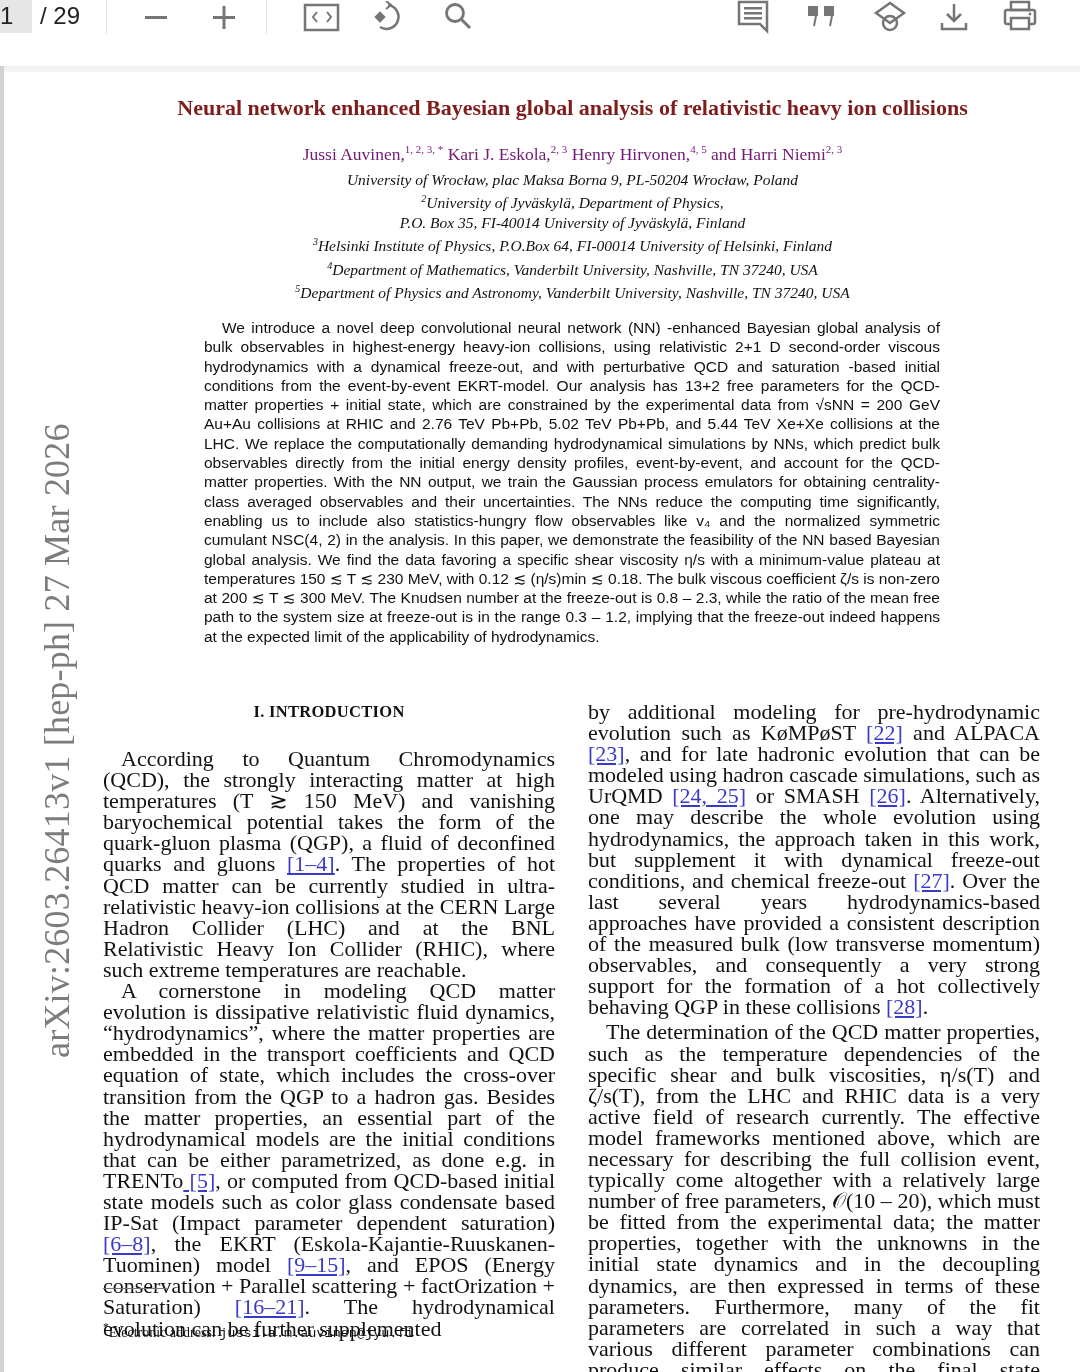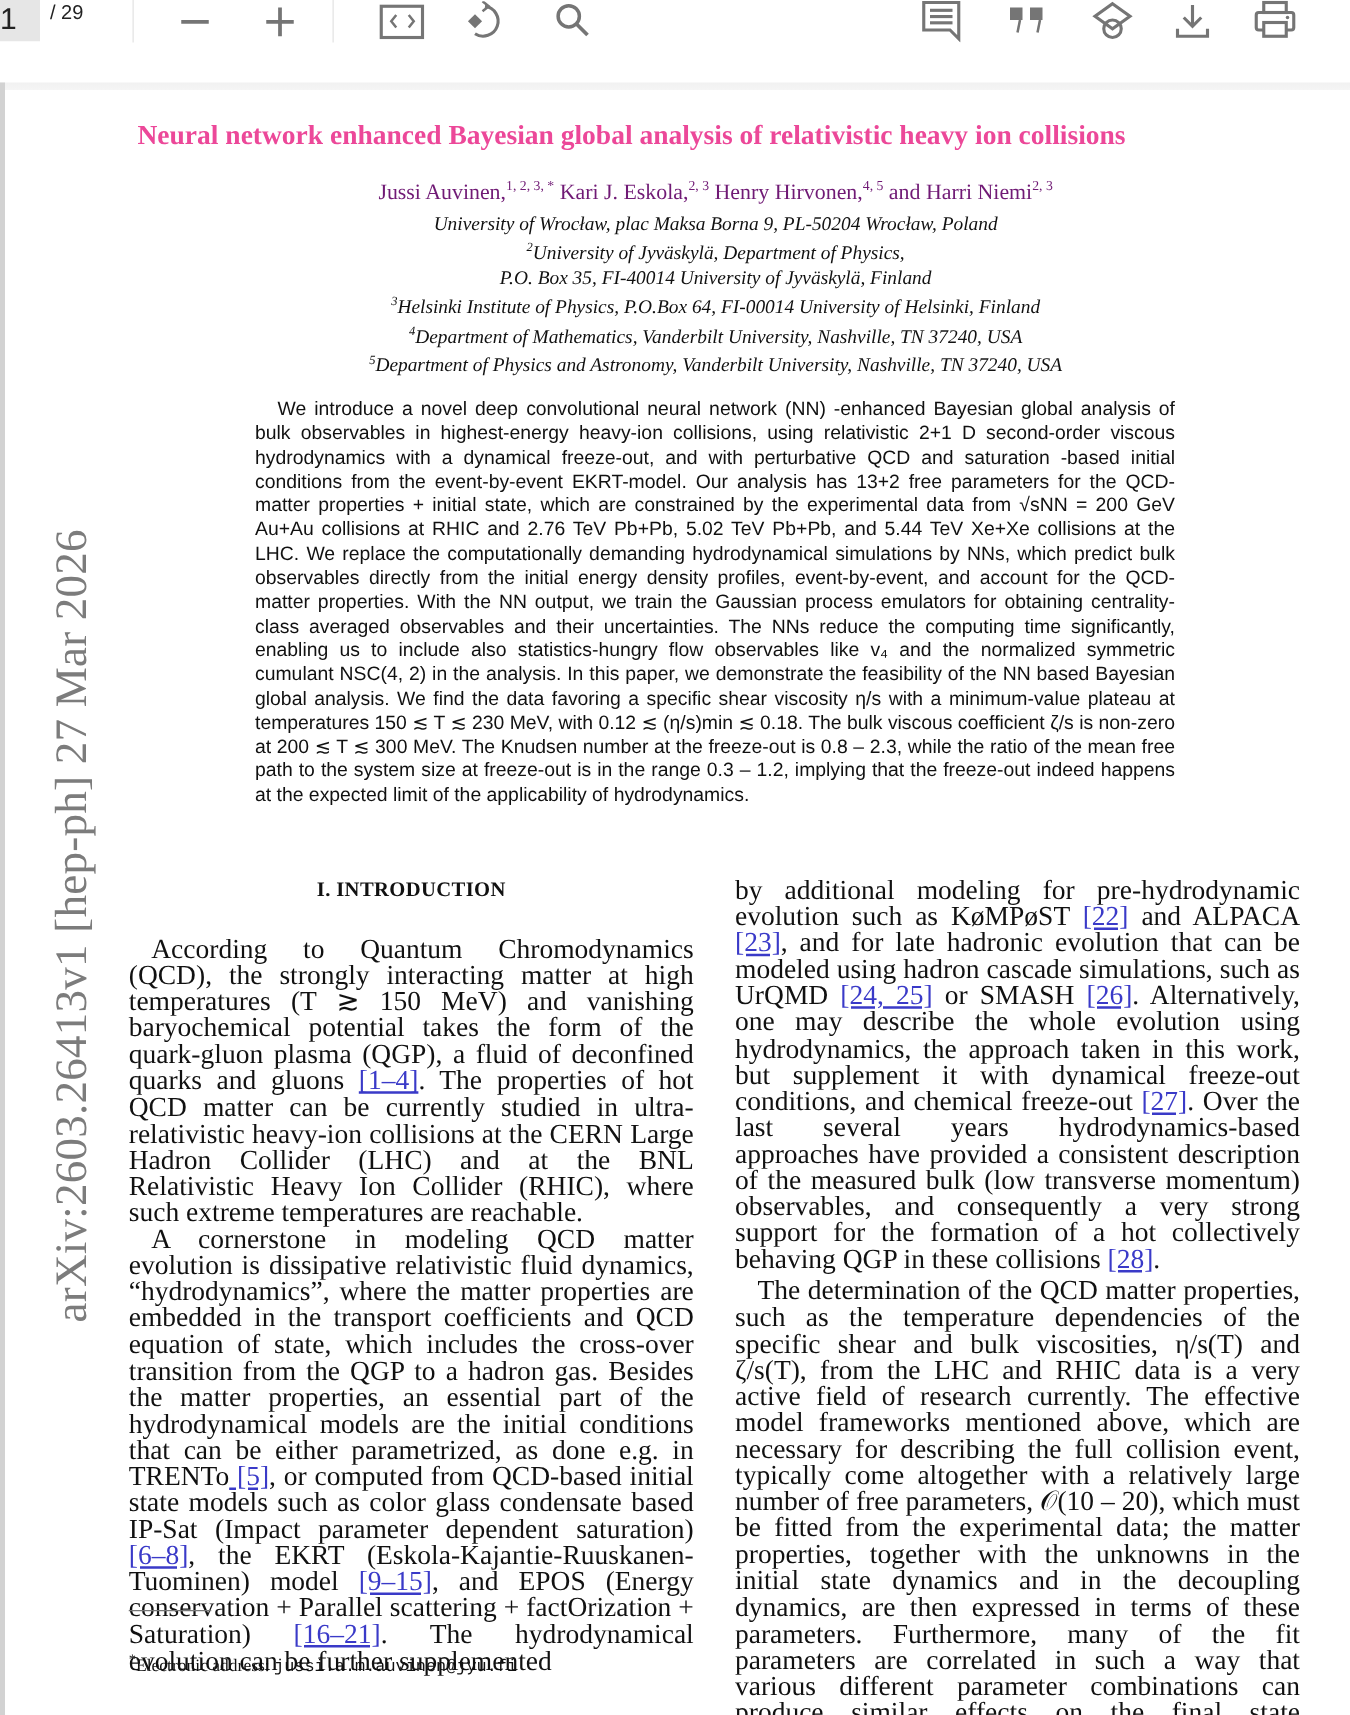--- a/index.html
+++ b/index.html
@@ -1,32 +1,32 @@
 <!DOCTYPE html>
 <html><head>
 <meta charset="utf-8">
 <style>
   html, body { margin:0; padding:0; }
   body { width:1080px; height:1372px; overflow:hidden; background:#ffffff; position:relative; font-family:"DejaVu Serif", serif; }
   
   .toolbar { position:absolute; left:0; top:0; width:1080px; height:34px; background:#ffffff; }
   .page-box { position:absolute; left:0; top:0; width:32px; height:33px; background:#e6e6e6; }
   .page-num { position:absolute; left:0; top:2px; font-family:"Liberation Sans", sans-serif; font-size:24px; color:#222; }
-  .page-total { position:absolute; left:40px; top:2px; font-family:"Liberation Sans", sans-serif; font-size:16px; color:#222; }
+  .page-total { position:absolute; left:40px; top:2px; font-family:"Liberation Sans", sans-serif; font-size:24px; color:#222; }
   .sep { position:absolute; top:0; width:1px; height:34px; background:#e3e3e3; }
   .tb-icon { position:absolute; top:2px; height:30px; display:flex; align-items:center; justify-content:center; }
   .tb-icon svg { display:block; }
   
   .viewer-shadow { position:absolute; left:0; top:66px; width:1080px; height:1306px; background:linear-gradient(#f1f1f1, #ffffff 22px); }
   .left-edge { position:absolute; left:0; top:66px; width:4px; height:1306px; background:#d2d2d2; }
   .page { position:absolute; left:4px; top:72px; width:1076px; height:1300px; background:#ffffff; }
   
   .arxiv { position:absolute; left:36px; top:1058px; transform-origin:0 0; transform:rotate(-90deg); white-space:nowrap; font-family:"Liberation Serif", serif; font-size:36px; color:#7c7c7c; letter-spacing:0.2px; }
   
-  .title { position:absolute; left:110px; top:95px; width:925px; text-align:left; font-family:"Liberation Serif", serif; font-size:22px; font-weight:bold; color:#ec4899; }
+  .title { position:absolute; left:110px; top:95px; width:925px; text-align:center; font-family:"Liberation Serif", serif; font-size:22px; font-weight:bold; color:#7f1d1d; }
   .authors { position:absolute; left:110px; top:143px; width:925px; text-align:center; font-family:"Liberation Serif", serif; font-size:17.5px; color:#701a75; }
   .authors sup { font-size:11px; }
   .affils { position:absolute; left:110px; top:170px; width:925px; text-align:center; font-family:"Liberation Serif", serif; font-style:italic; font-size:15.5px; line-height:19.3px; color:#111; }
   .affils sup { font-size:10px; }
   .abstract { position:absolute; left:204px; top:318px; width:736px; font-family:Liberation Sans, sans-serif; font-size:15.5px; line-height:19.3px; color:#111; text-align:justify; text-indent:18px; }
   
   .col { position:absolute; font-family:"Liberation Serif", serif; font-size:22px; line-height:21.1px; color:#111; text-align:justify; }
   .col-left { left:103px; top:748px; width:452px; }
   .col-right { left:588px; top:701px; width:452px; }
   .col p { margin:0; text-indent:18px; }

